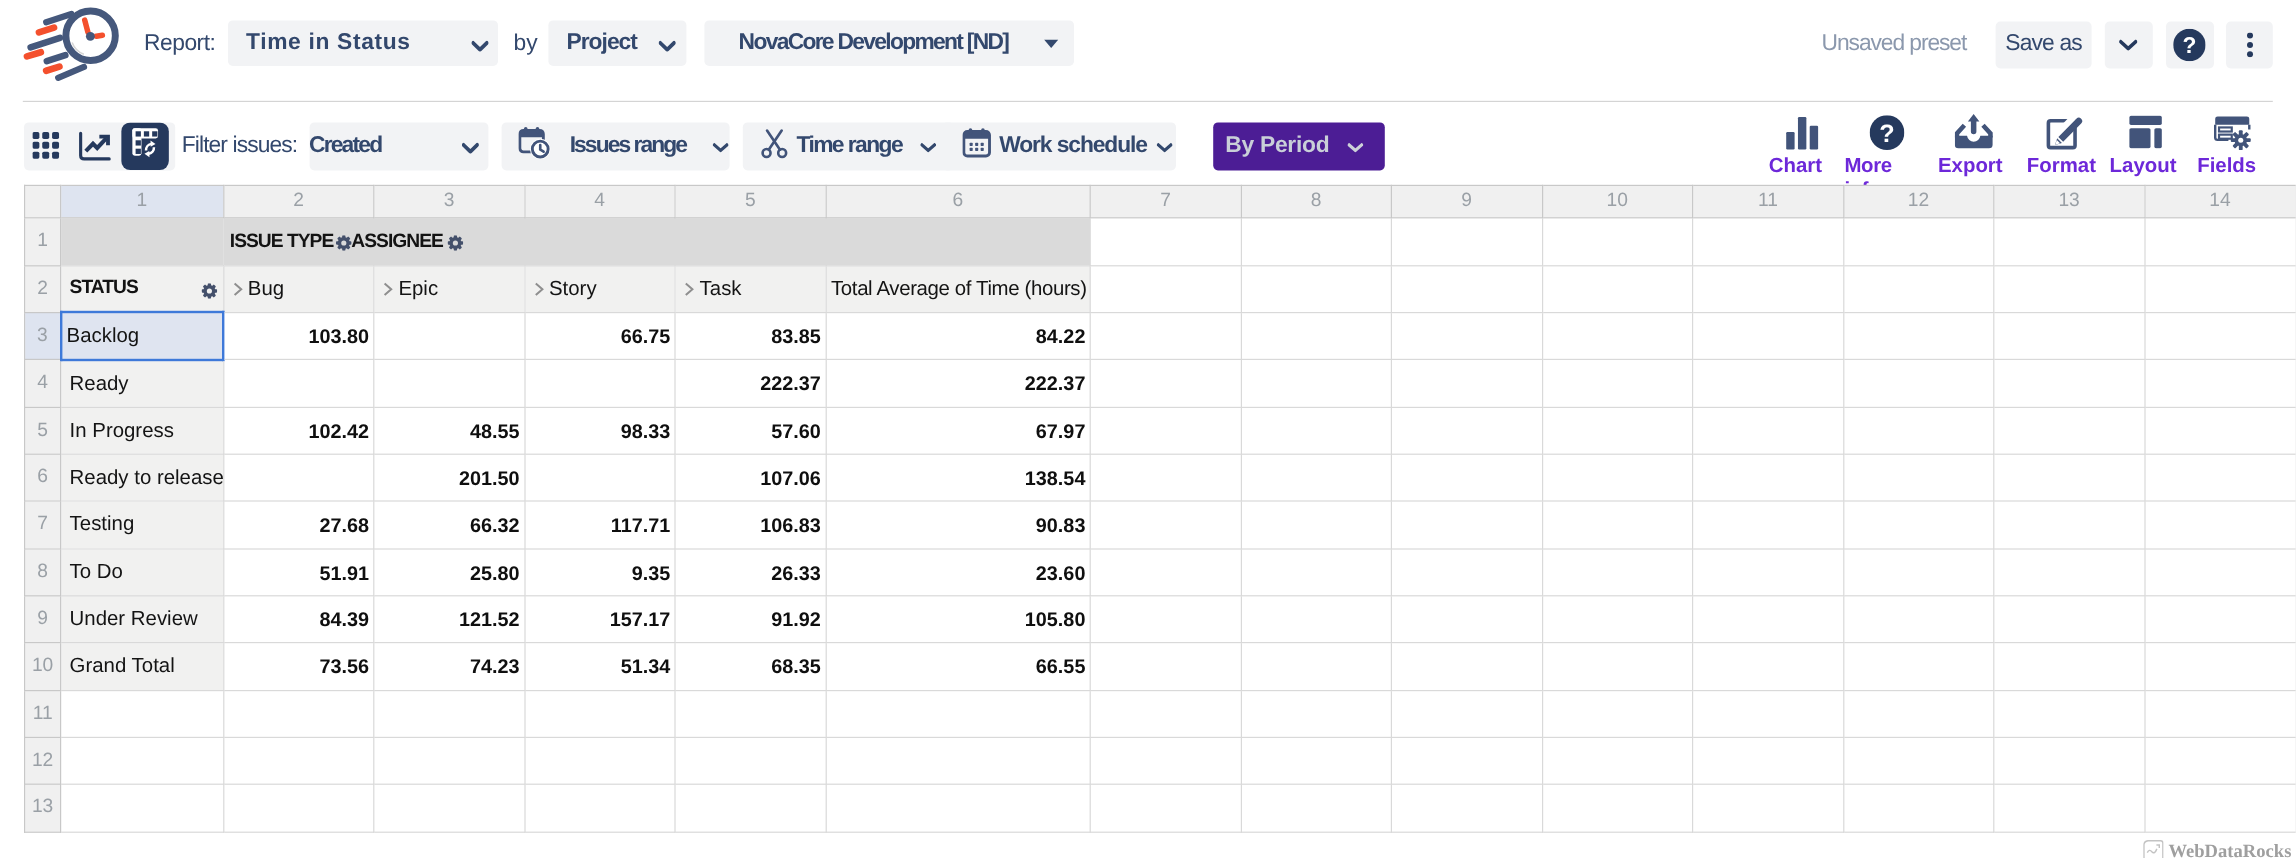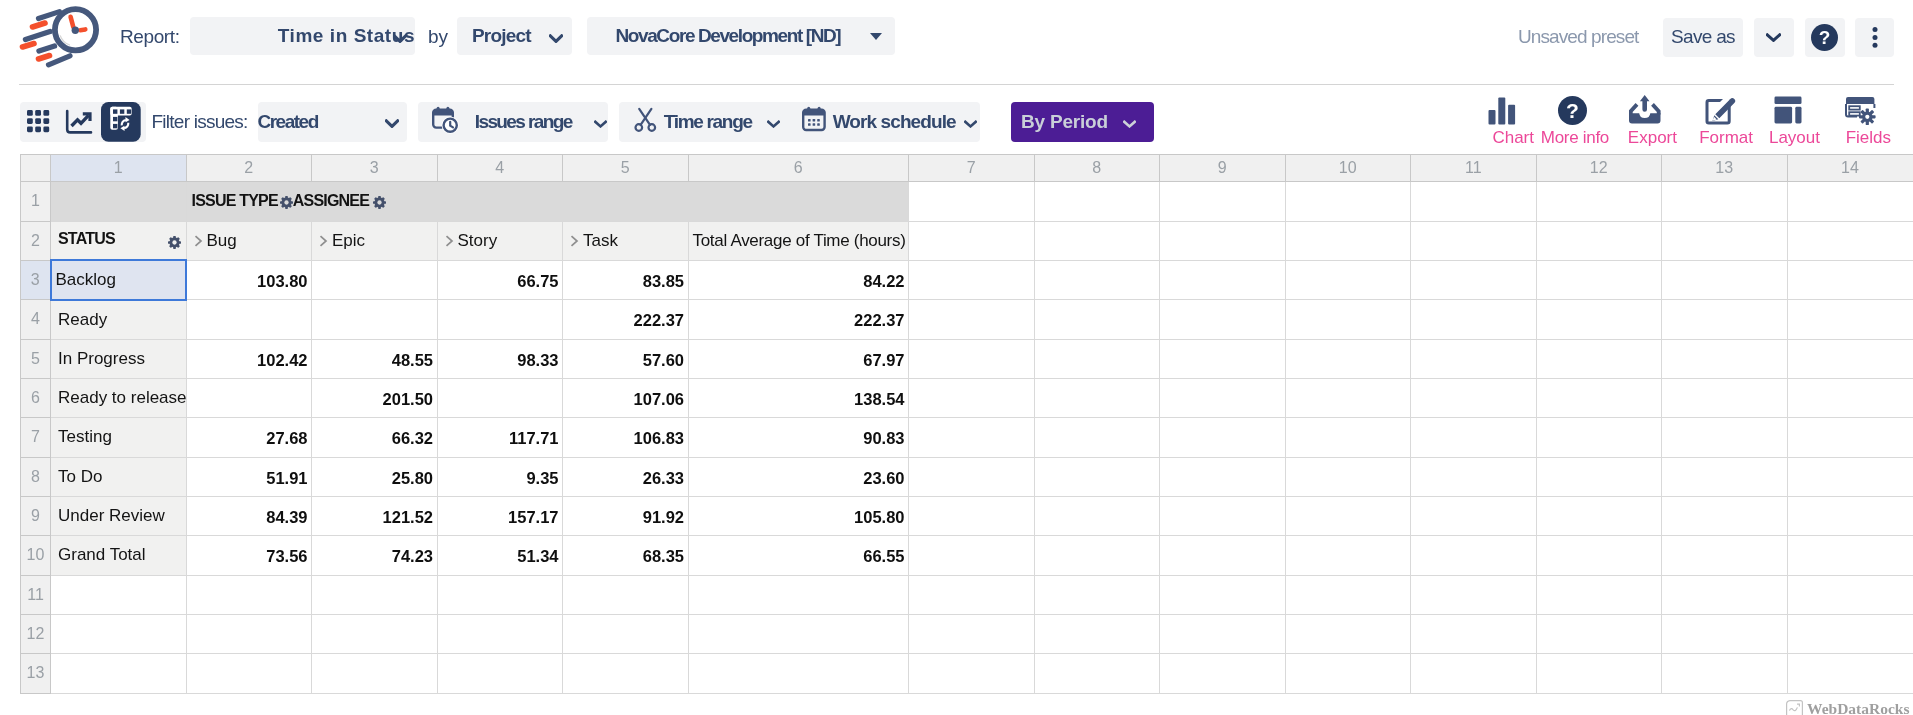--- a/index.html
+++ b/index.html
@@ -22,40 +22,40 @@
 .band { background:#dadada !important; }
 .bt { font-weight:bold; font-size:16px; letter-spacing:-0.8px; color:#131313; }
 .gr { margin-left:5px; vertical-align:-1px; }
 .lh { background:#f1f1f0 !important; padding-right:5px !important; }
 .mh { background:#f1f1f0 !important; font-size:17px; }
 .mh svg { vertical-align:-1px; }
 .lab { background:#f1f1f0 !important; font-size:17px; }
 .sel { background:#dfe4f0 !important; border:2px solid #3e79d9 !important; padding-left:4px !important; }
 .num { text-align:right; font-weight:bold; font-size:16.5px; color:#0f0f0f; padding:3px 3.5px 0 0 !important; }
 .c { background:#fff; }
-.tool-label { position:absolute; text-align:right; color:#ec4899; font-size:17px; }
+.tool-label { position:absolute; text-align:left; color:#6d28d9; font-size:17px;font-weight:bold; }
 </style></head>
 <body>
 <svg width="100" height="70" viewBox="0 0 100 70" style="position:absolute;left:2px;top:-1px">
     <path d="M36.5 19.5 L57.5 12.6" stroke="#45587c" stroke-width="5.2" stroke-linecap="round" fill="none"></path>
     <path d="M30.5 28 L43 24" stroke="#f4502d" stroke-width="5.6" stroke-linecap="round" fill="none"></path>
     <path d="M23.5 40.5 L48 32.5" stroke="#45587c" stroke-width="5.4" stroke-linecap="round" fill="none"></path>
     <path d="M20.5 48 L32 44.5" stroke="#f4502d" stroke-width="5.6" stroke-linecap="round" fill="none"></path>
     <path d="M37 52 L52.5 47" stroke="#45587c" stroke-width="5.4" stroke-linecap="round" fill="none"></path>
     <path d="M36.5 60 L47.5 56.5" stroke="#f4502d" stroke-width="5.6" stroke-linecap="round" fill="none"></path>
     <path d="M46.5 65.8 L68 56.8" stroke="#45587c" stroke-width="5.2" stroke-linecap="round" fill="none"></path>
     <circle cx="73.5" cy="30.8" r="20.6" fill="#fff" stroke="#45587c" stroke-width="5.8"></circle>
     <path d="M58.1 36.4 A16.4 16.4 0 0 0 67.9 46.2" stroke="#d6d6d6" stroke-width="1.3" fill="none"></path>
     <path d="M71.3 28 L68.6 17.8" stroke="#f4502d" stroke-width="4.6" stroke-linecap="round" fill="none"></path>
     <path d="M78.3 31.2 L83.3 30.4" stroke="#f4502d" stroke-width="4.6" stroke-linecap="round" fill="none"></path>
     <circle cx="73.3" cy="31.3" r="3.7" fill="#45587c"></circle>
   </svg>
 
 <div class="abs navy" style="left:120px;top:26px;font-size:19px;letter-spacing:-0.4px">Report:</div>
-<div class="btn" style="left:190px;top:17px;width:225px;height:37.5px;justify-content:flex-end">
+<div class="btn" style="left:190px;top:17px;width:225px;height:37.5px;justify-content:flex-start">
   <span style="margin-left:15px;font-size:19px;font-weight:bold;letter-spacing:0.55px">Time in Status</span>
   <span style="position:absolute;right:8.5px;top:16.6px;line-height:0"><svg width="14" height="9" viewBox="0 0 14 9">
         <path d="M1.3 1.8 L7.0 7.4 L12.7 1.8" fill="none" stroke="#33486d" stroke-width="3.1" stroke-linecap="square" stroke-linejoin="miter"></path>
       </svg></span>
 </div>
 <div class="abs navy" style="left:428px;top:26px;font-size:19px">by</div>
 <div class="btn" style="left:457px;top:17px;width:115px;height:37.5px;justify-content:flex-start">
   <span style="margin-left:15px;font-size:19px;font-weight:bold;letter-spacing:-0.8px">Project</span>
   <span style="position:absolute;right:9px;top:16.6px;line-height:0"><svg width="14" height="9" viewBox="0 0 14 9">
         <path d="M1.3 1.8 L7.0 7.4 L12.7 1.8" fill="none" stroke="#33486d" stroke-width="3.1" stroke-linecap="square" stroke-linejoin="miter"></path>

